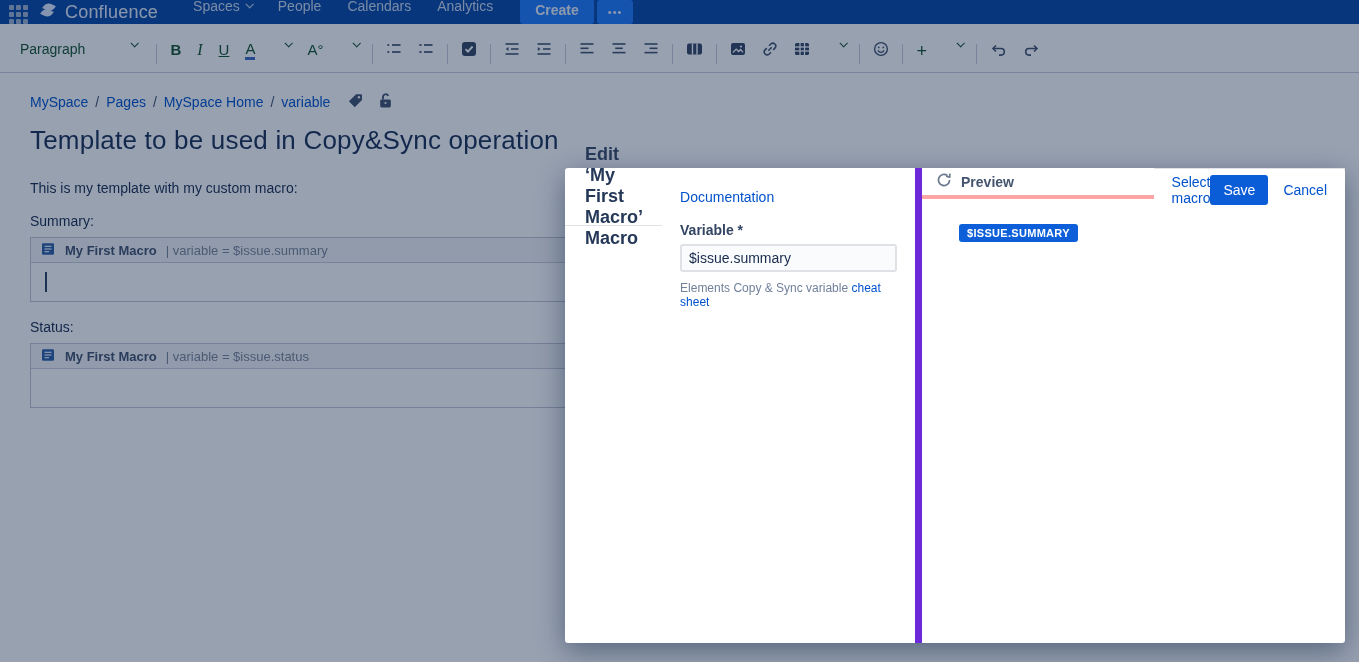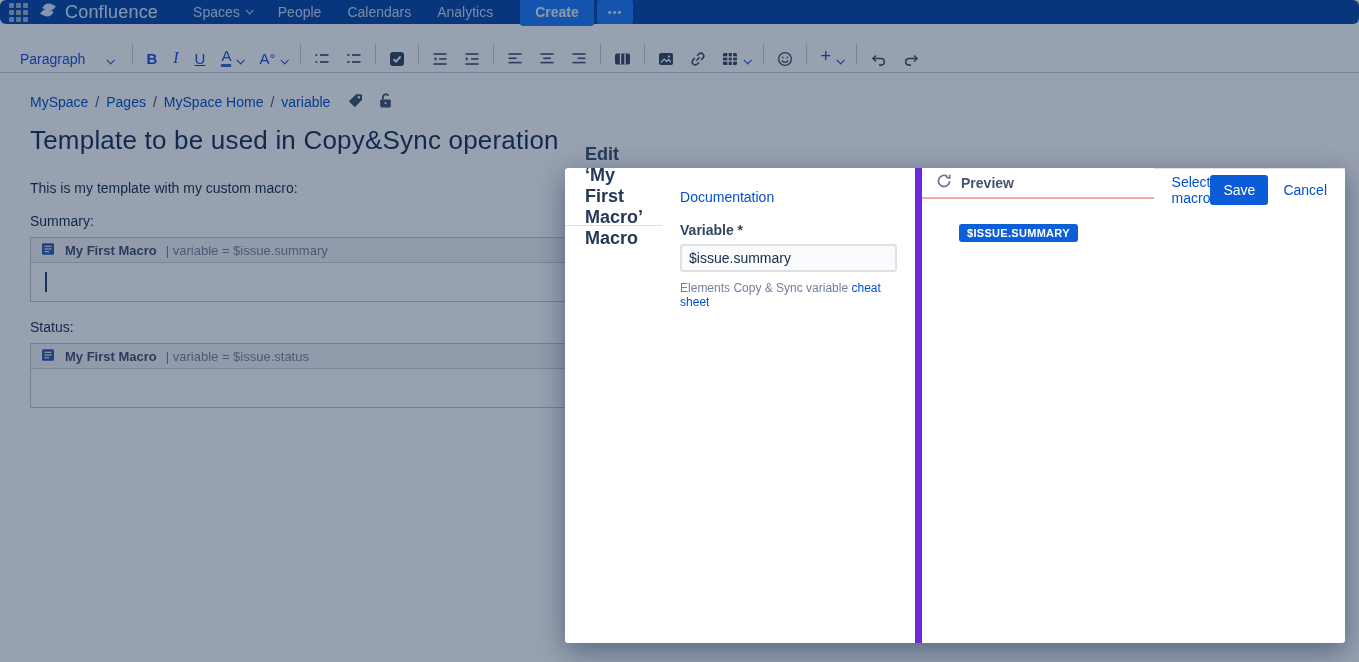--- a/index.html
+++ b/index.html
@@ -3,38 +3,38 @@
 <meta charset="utf-8">
 <style>
   * { margin:0; padding:0; box-sizing:border-box; }
   html,body { width:1359px; height:662px; }
   body {
     font-family:"Liberation Sans", sans-serif;
     position:relative; overflow:hidden; background:#fff; color:#172B4D;
   }
   
   .nav { position:absolute; top:0; left:0; width:100%; height:24px; background:#0747A6;
-         display:flex; align-items:center; z-index:1;border-radius:6px; }
+         display:flex; align-items:flex-end; z-index:1; }
   .nav-grid { margin:0 10px 0 9px; display:flex; }
   .logo { display:flex; align-items:center; gap:7px; margin-right:22px; }
   .logo-text { color:#E4EDF9; font-size:18px; letter-spacing:.2px; }
   .nav-item { color:#CBD9EF; font-size:14px; padding:0 13px; height:36px;
               display:flex; align-items:center; cursor:pointer; }
   .chev { width:6px; height:6px; border-right:1.8px solid currentColor; border-bottom:1.8px solid currentColor;
           transform:rotate(45deg) translateY(-1px); display:inline-block; margin-left:6px; margin-bottom:3px; }
   .btn-create { background:#1D7AFC; color:#EAF1FC; font-size:14px; font-weight:600;
                 padding:6px 15px; border-radius:3px; margin-left:14px; cursor:pointer; }
   .btn-more { background:#1D7AFC; color:#EAF1FC; border-radius:3px; padding:6px 11px;
               margin-left:3px; font-size:11px; letter-spacing:1px; cursor:pointer; }
   
   .toolbar { position:absolute; top:36px; left:0; width:100%; height:37px; background:#FFFFFF;
              border-bottom:1px solid #C6CDD8; display:flex; align-items:center;
              padding-left:12px; color:#42526E; z-index:1; }
-  .tb-btn { display:flex; align-items:flex-end; padding:0 8px; height:26px; font-size:15px;
-            color:#1d4ed8; cursor:pointer; }
+  .tb-btn { display:flex; align-items:flex-start; padding:0 8px; height:26px; font-size:15px;
+            color:#14532d; cursor:pointer;gap:24px; }
   .tb-sep { width:1px; height:20px; background:#C6CDD8; margin:0 5px; }
   .para { font-size:14px; padding-right:14px; }
   .para .chev { margin-left:22px; }
   .glyph-b { font-weight:800; font-size:15px; }
   .glyph-i { font-style:italic; font-family:"Liberation Serif", serif; font-size:16px; }
   .glyph-u { text-decoration:underline; font-size:15px; }
   .tc { border-bottom:3px solid #3A66C4; line-height:1.05; font-size:15px; }
   .tb-btn svg { display:block; }
   
   .page-content { position:absolute; top:73px; left:30px; right:0; z-index:1; }
@@ -63,21 +63,21 @@
   .panel-left { width:260px; flex:0 0 260px; border-right:7px solid #6d28d9;
                 padding:20px 18px 0 18px; }
   .link { color:#0052CC; font-size:14px; cursor:pointer; text-decoration:none; }
   .field-label { margin-top:16px; font-size:14px; font-weight:700; color:#344563; }
   .field-input { margin-top:6px; width:100%; height:28px; border:2px solid #DFE1E6; border-radius:3px;
                  background:#FAFBFC; font-size:14px; color:#172B4D; padding:0 7px;
                  font-family:"Liberation Sans", sans-serif; }
   .helper { margin-top:9px; font-size:12px; color:#71809B; }
   .helper .link { font-size:12px; }
   .panel-right { flex:1; display:flex; flex-direction:column; min-width:0; }
-  .preview-header { height:31px; flex:0 0 31px; border-bottom:2px solid #fca5a5;
+  .preview-header { height:31px; flex:0 0 31px; border-bottom:4px solid #fca5a5;
                     display:flex; align-items:center; gap:9px; padding-left:14px;
                     font-size:14px; font-weight:700; color:#44546F; }
   .preview-content { flex:1; padding:24px 0 0 37px; }
   .badge { display:inline-block; background:#0C5FD8; color:#fff; font-size:11px; font-weight:700;
            padding:3px 8px; border-radius:3px; letter-spacing:.3px; }
   .modal-footer { height:43px; flex:0 0 43px; border-top:1px solid #DFE1E6;
                   display:flex; align-items:center; justify-content:space-between; padding:0 18px; }
   .footer-right { display:flex; align-items:center; gap:15px; }
   .btn-save { background:#0B5CD7; color:#fff; font-size:14px; padding:7px 13px;
               border-radius:3px; border:none; cursor:pointer; font-family:inherit; }

